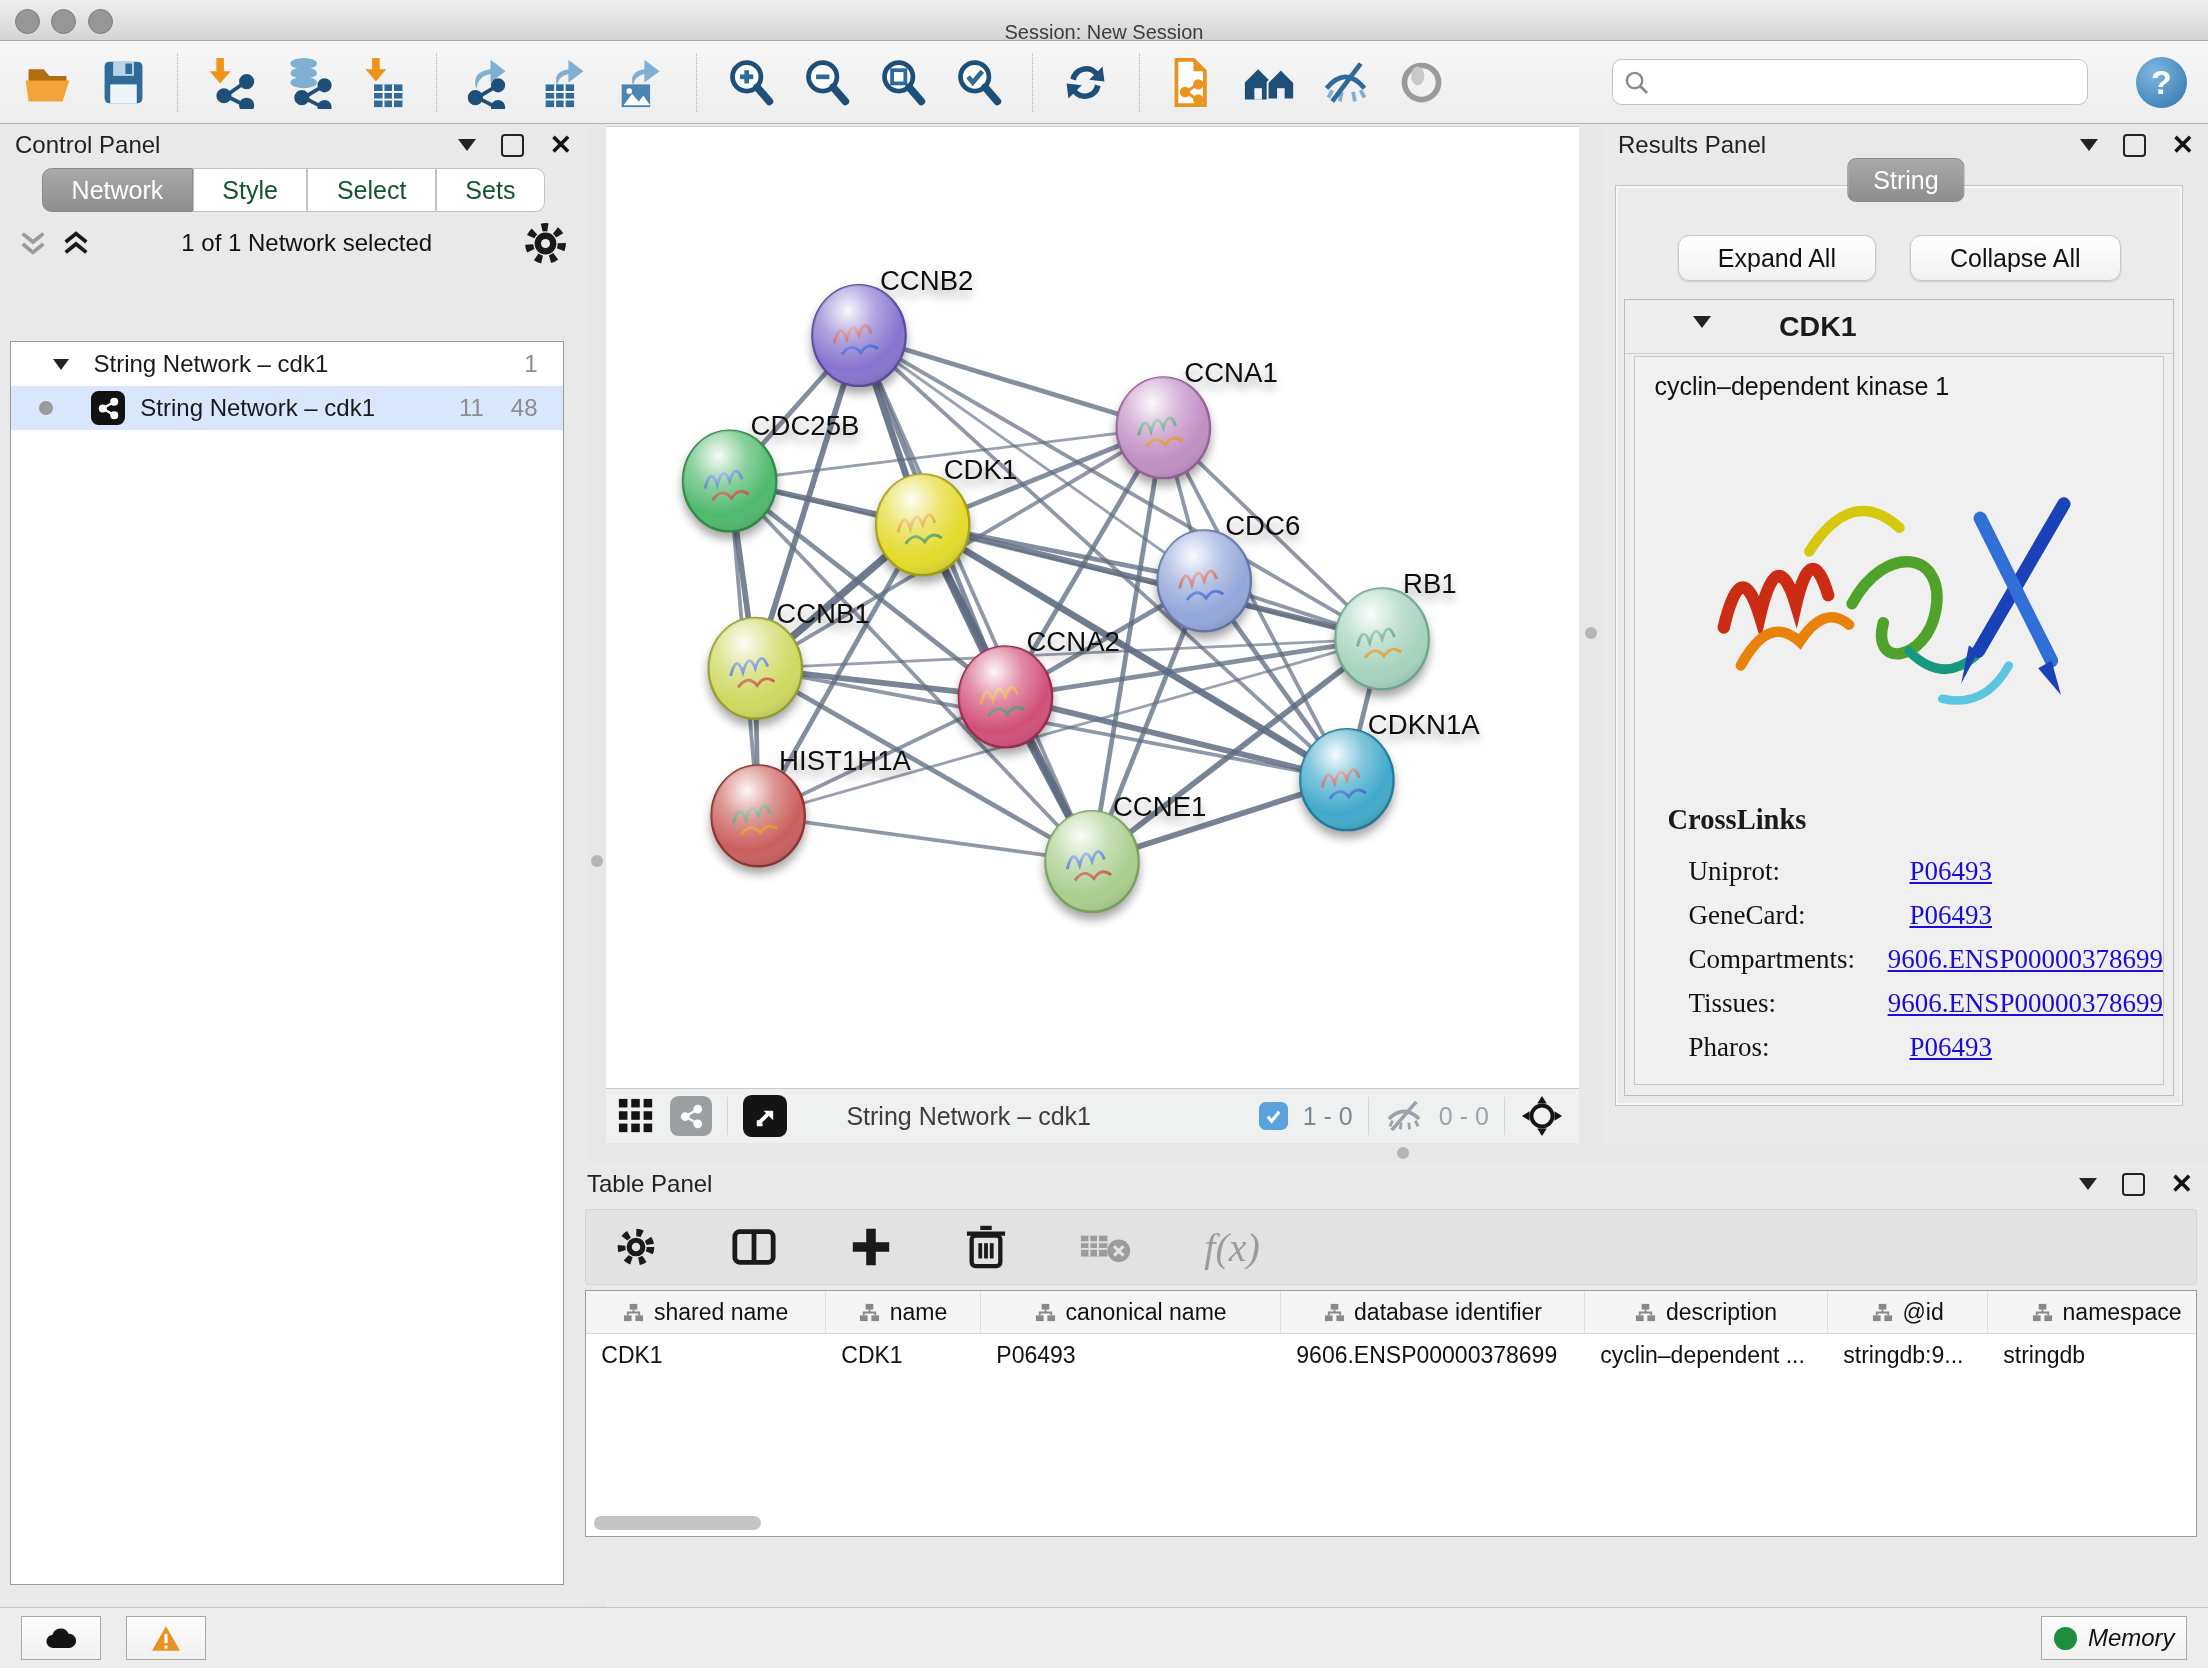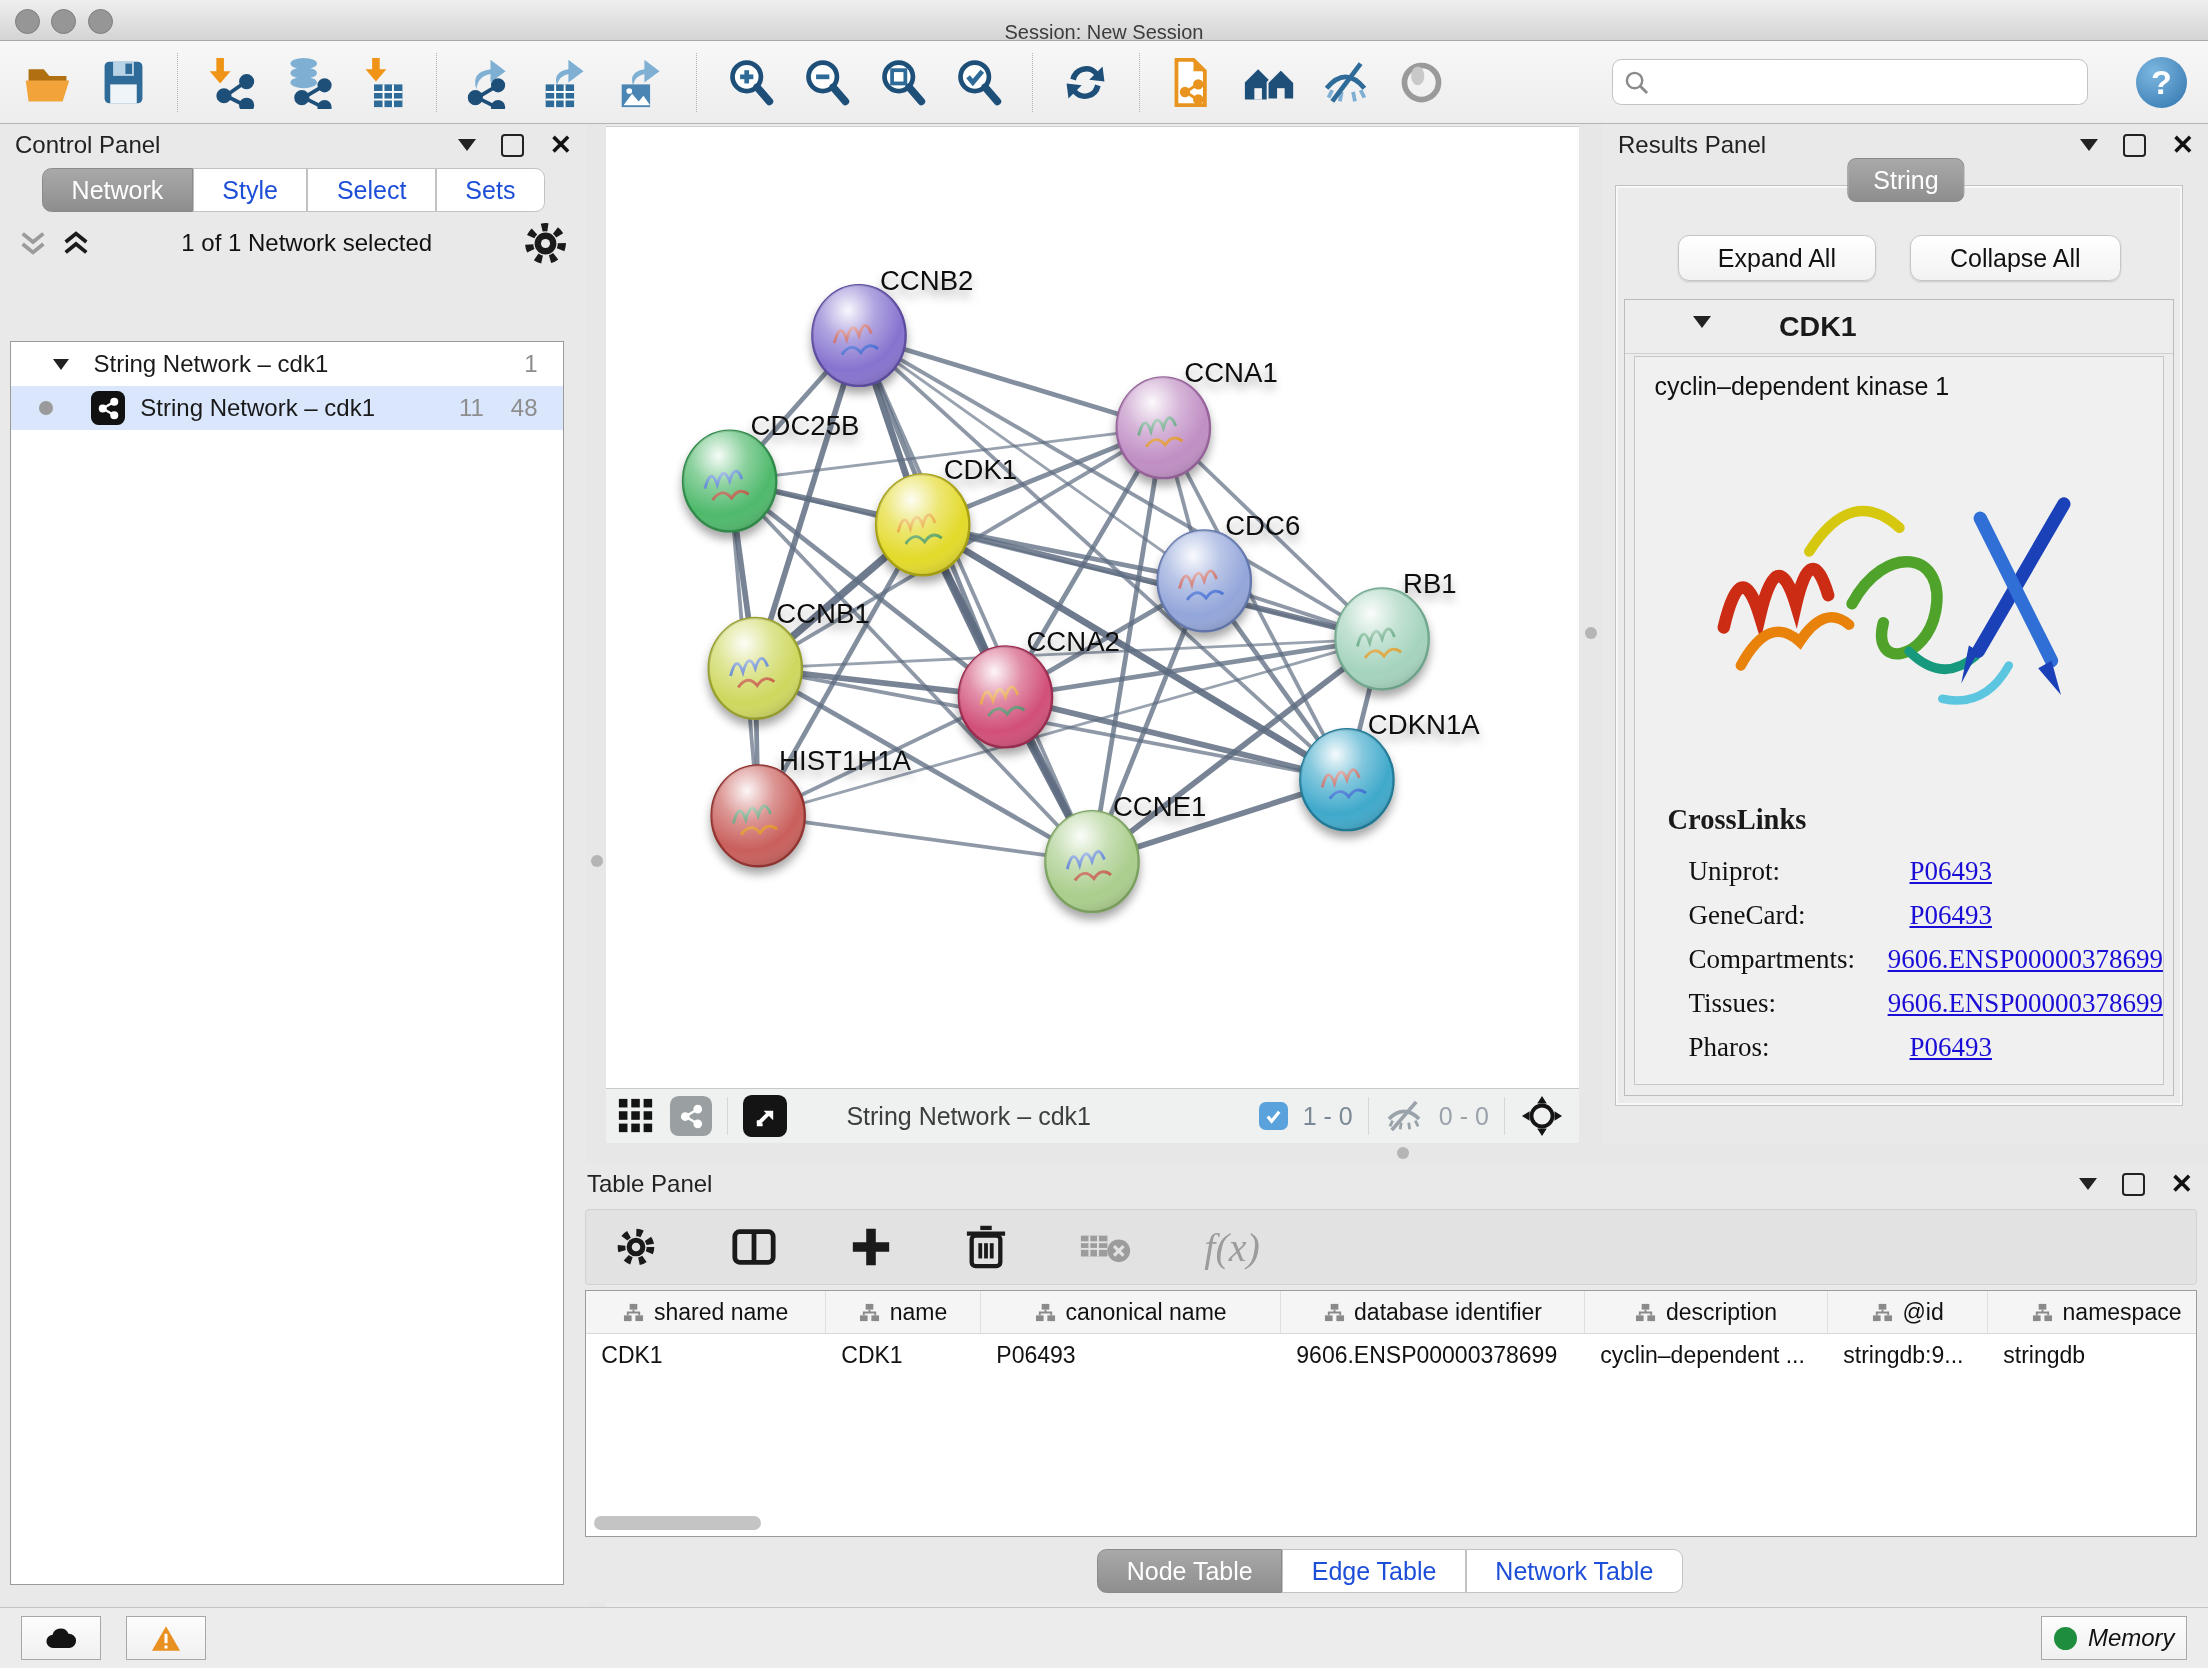--- a/index.html
+++ b/index.html
@@ -22,21 +22,21 @@
   .search input{border:none;outline:none;font-size:25px;flex:1;font-family:inherit;background:transparent;}
   .helpbtn{width:51px;height:51px;border-radius:50%;background:radial-gradient(circle at 35% 30%,#7db7e0,#2f74ad);
            color:#fff;font-size:34px;font-weight:bold;text-align:center;line-height:51px;margin-left:25px;}
   
   .phead{display:flex;align-items:center;height:42px;padding:0 15px;}
   .phead .ptitle{font-size:24px;color:#222;}
   .picons{margin-left:auto;display:flex;align-items:center;gap:25px;}
   .tri-down{width:0;height:0;border:9.5px solid transparent;border-top:12.4px solid #222;margin-top:9.5px;}
   .minbox{width:19px;height:19px;border:2.9px solid #222;border-radius:3.8px;}
   .closex{font-size:27px;font-weight:bold;color:#111;line-height:19px;}
-  .seg{height:42px;line-height:42px;padding:0 28.5px;background:#fff;border:1px solid #c2c2c2;font-size:25px;color:#1d4ed8;}
+  .seg{height:42px;line-height:42px;padding:0 28.5px;background:#fff;border:1px solid #c2c2c2;font-size:25px;color:#14532d;}
   .seg.first{border-radius:9.5px 0 0 9.5px;}
   .seg.last{border-radius:0 9.5px 9.5px 0;}
   .seg.sel{background:linear-gradient(#a9a9a9,#8e8e8e);color:#fff;border-color:#8a8a8a;}
   
   .cp{position:absolute;left:0;top:124px;width:587px;bottom:61px;background:#e9e9e9;}
   .cp-tabs{display:flex;justify-content:center;margin-top:1.9px;}
   .cp-status{display:flex;align-items:center;height:48px;margin-top:7.6px;padding:0 17px;}
   .cp-status .stxt{flex:1;text-align:center;font-size:24px;color:#111;}
   .cp-list{position:absolute;left:9.5px;width:554px;top:217px;bottom:22px;background:#fff;border:1.9px solid #9b9b9b;box-sizing:border-box;}
   .trow{display:flex;align-items:center;height:44px;font-size:24px;}
@@ -711,25 +711,20 @@
           <div class="td" style="width: 240px;">CDK1</div>
           <div class="td" style="width: 155px;">CDK1</div>
           <div class="td" style="width: 300px;">P06493</div>
           <div class="td" style="width: 304px;">9606.ENSP00000378699</div>
           <div class="td" style="width: 243px;">cyclin–dependent ...</div>
           <div class="td" style="width: 160px;">stringdb:9...</div>
           <div class="td" style="width: 238px;">stringdb</div>
         </div>
       <div class="hscroll"></div>
     </div>
-    <div class="tp-tabs">
-      <div class="seg first sel">Node Table</div>
-      <div class="seg">Edge Table</div>
-      <div class="seg last">Network Table</div>
-    </div>
   </div>
 
   <div class="status">
     <span class="sbtn" style="width:55px">
       <svg width="32" height="23" viewBox="0 0 34 24">
         <path d="M9 22 a7 7 0 0 1 -1 -14 a9 9 0 0 1 17 -1 a6.5 6.5 0 0 1 1 15z" fill="#141414"></path>
       </svg>
     </span>
     <span class="sbtn" style="width:55px">
       <svg width="30" height="27" viewBox="0 0 32 28">

